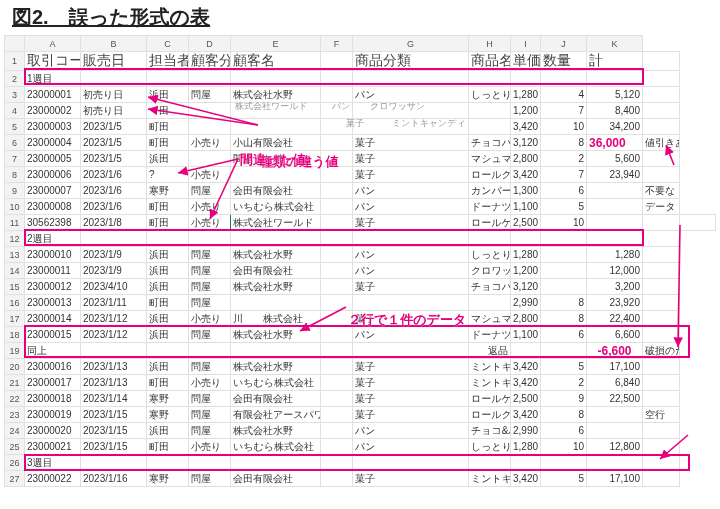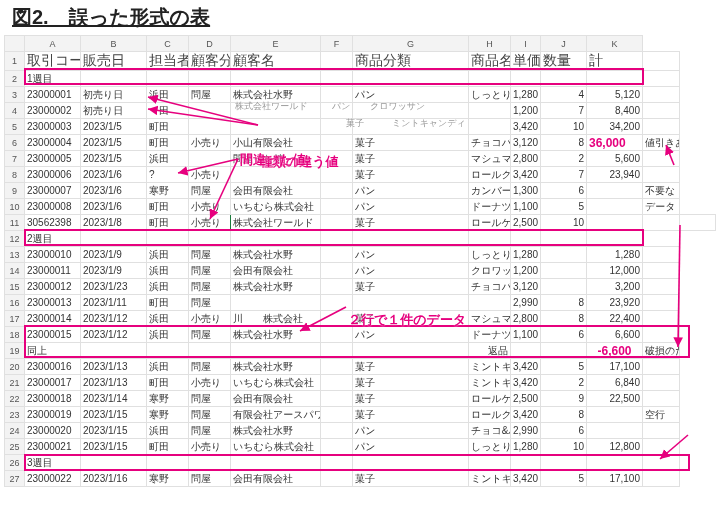--- a/index.html
+++ b/index.html
@@ -251,21 +251,21 @@
           <td>パン</td>
           <td class="num">クロワッサン</td>
           <td class="num">1,200</td>
           <td class="num"></td>
           <td class="num">12,000</td>
           <td></td>
         </tr>
         <tr>
           <th class="row-h">15</th>
           <td>23000012</td>
-          <td>2023/1/23</td>
+          <td>2023/4/10</td>
           <td>浜田</td>
           <td>問屋</td>
           <td>株式会社水野</td>
           <td></td>
           <td>菓子</td>
           <td class="num">チョコパイ</td>
           <td class="num">3,120</td>
           <td class="num"></td>
           <td class="num">3,200</td>
           <td></td>

